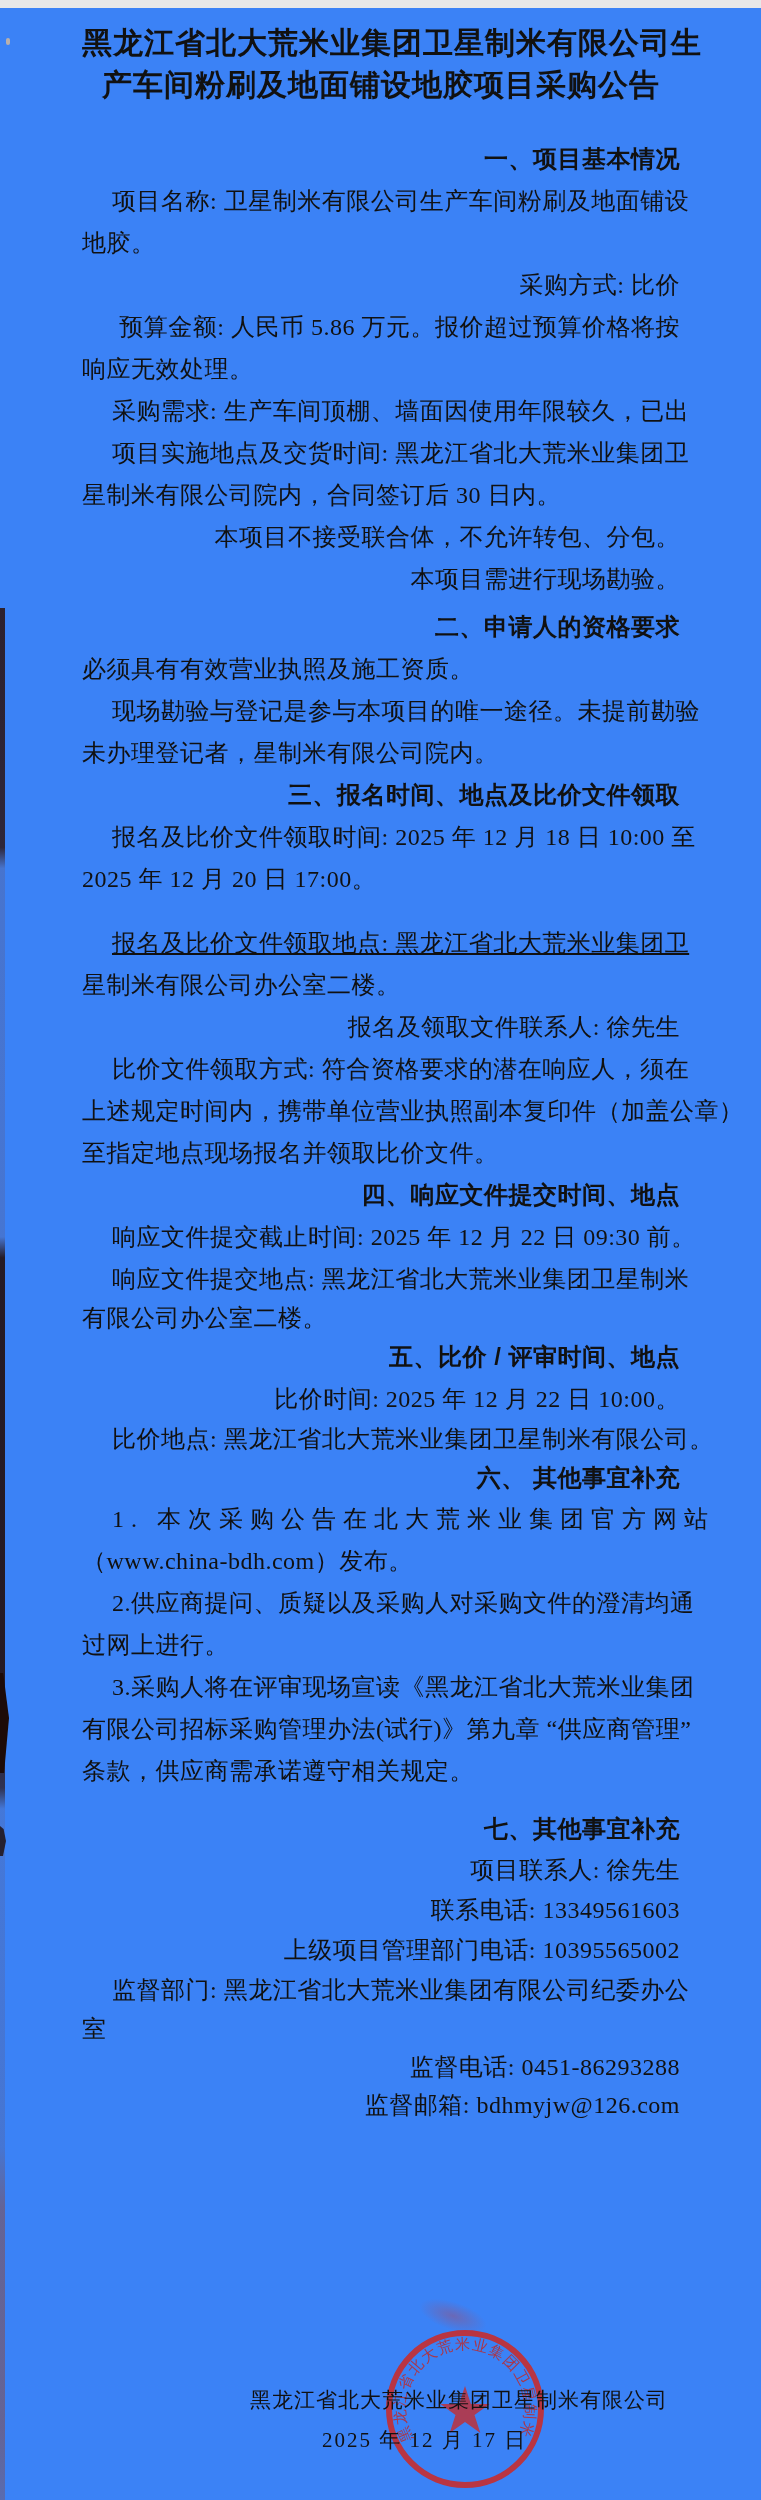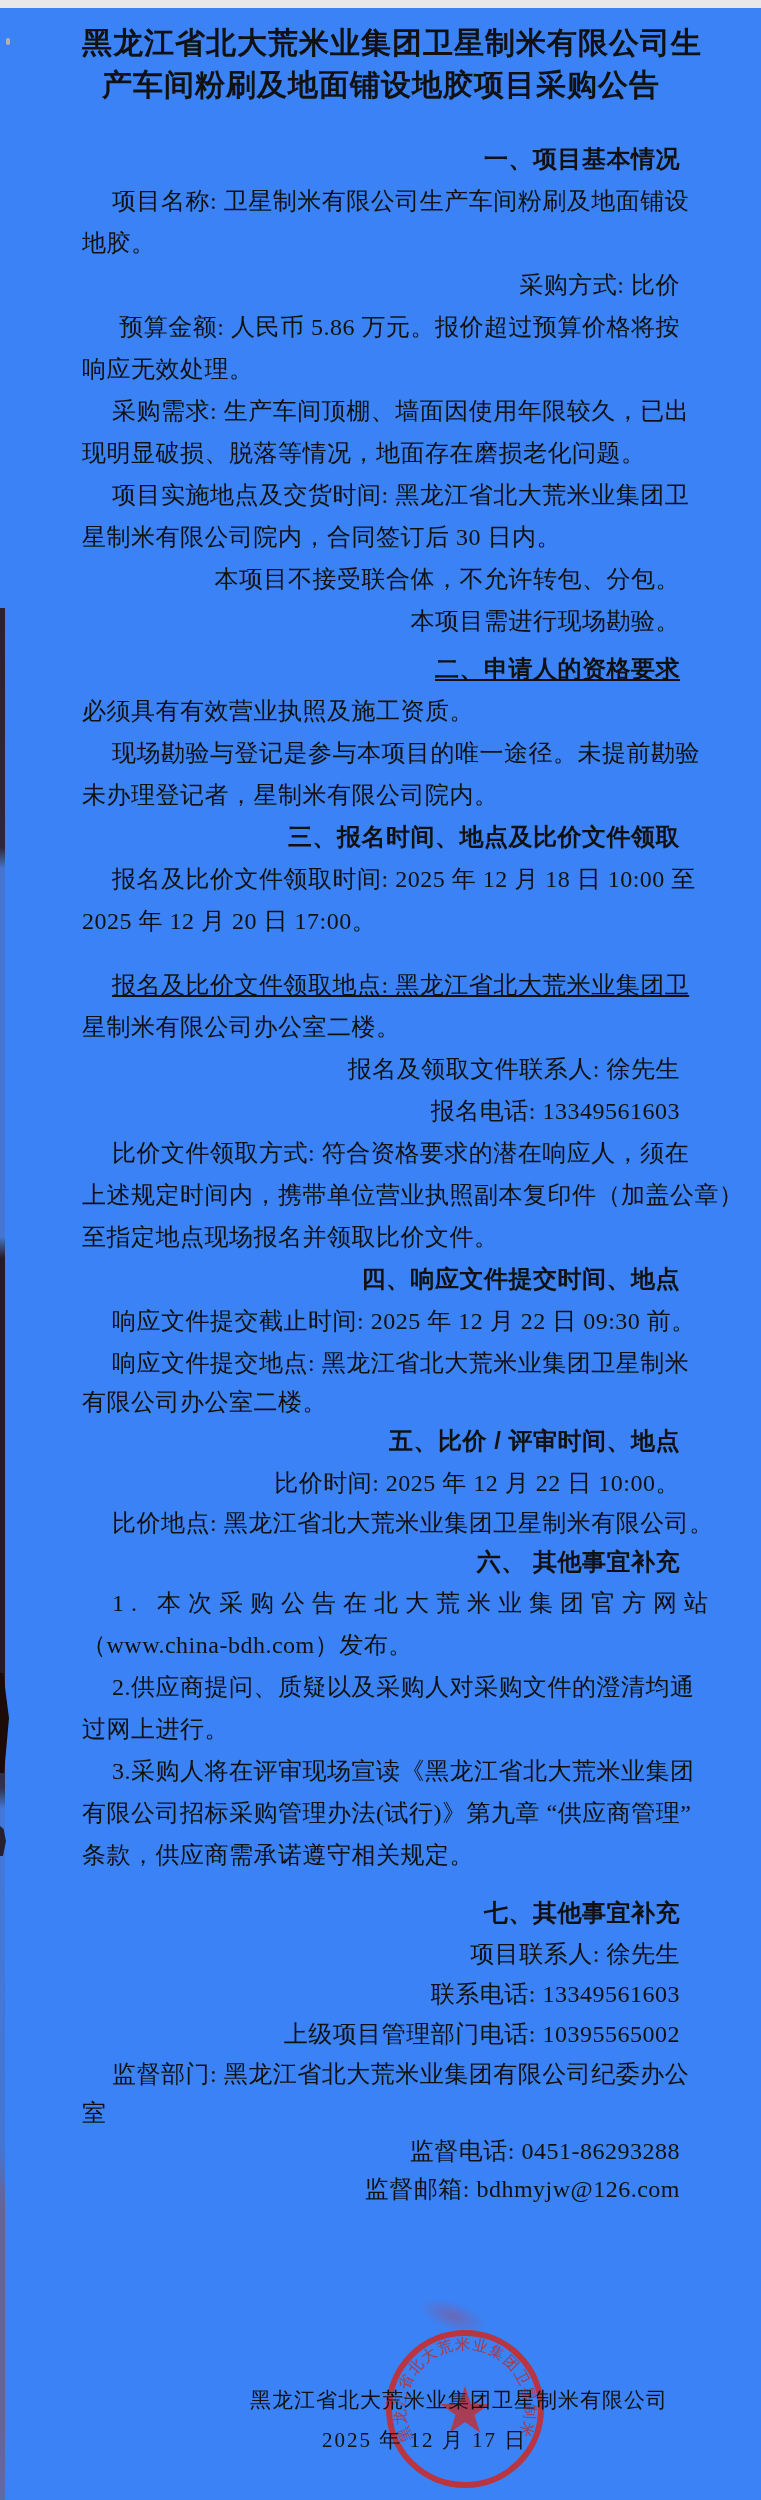--- a/index.html
+++ b/index.html
@@ -33,21 +33,21 @@
     line-height:42px;
     height:42px;
     white-space:nowrap;
     letter-spacing:0.5px;
   }
   .h{
     font-family:"Liberation Sans","DejaVu Sans",sans-serif;
     font-weight:bold;
   }
   .ind{padding-left:30px;text-align:right;}
-  .sp6{margin-top:6px;text-decoration:underline;}
+  .sp6{margin-top:6px;}
   .sp16{margin-top:16px;}
   .sp22{margin-top:22px;text-decoration:underline;}
   .s36{height:36px;line-height:36px;}
   .s38{height:38px;line-height:38px;}
   .s40{height:40px;line-height:40px;}
   .spread{letter-spacing:7px;}
 
   .signature{
     position:absolute;
     left:250px; top:2378px;
@@ -136,38 +136,36 @@
     <div class="title-line">产车间粉刷及地面铺设地胶项目采购公告</div>
     <div class="title-gap"></div>
 
     <div class="line h ind">一、项目基本情况</div>
     <div class="line ind">项目名称: 卫星制米有限公司生产车间粉刷及地面铺设</div>
     <div class="line">地胶。</div>
     <div class="line ind">采购方式: 比价</div>
     <div class="line ind">预算金额: 人民币 5.86 万元。报价超过预算价格将按</div>
     <div class="line">响应无效处理。</div>
     <div class="line ind">采购需求: 生产车间顶棚、墙面因使用年限较久，已出</div>
-    <div class="line">现明显破损、脱落等情况，地面存在磨损老化问题。</div>
     <div class="line ind">项目实施地点及交货时间: 黑龙江省北大荒米业集团卫</div>
     <div class="line">星制米有限公司院内，合同签订后 30 日内。</div>
     <div class="line ind">本项目不接受联合体，不允许转包、分包。</div>
     <div class="line ind">本项目需进行现场勘验。</div>
 
     <div class="line h ind sp6">二、申请人的资格要求</div>
     <div class="line">必须具有有效营业执照及施工资质。</div>
     <div class="line ind">现场勘验与登记是参与本项目的唯一途径。未提前勘验</div>
     <div class="line">未办理登记者，星制米有限公司院内。</div>
 
     <div class="line h ind">三、报名时间、地点及比价文件领取</div>
     <div class="line ind">报名及比价文件领取时间: 2025 年 12 月 18 日 10:00 至</div>
     <div class="line">2025 年 12 月 20 日 17:00。</div>
     <div class="line ind sp22">报名及比价文件领取地点: 黑龙江省北大荒米业集团卫</div>
     <div class="line">星制米有限公司办公室二楼。</div>
     <div class="line ind">报名及领取文件联系人: 徐先生</div>
-    <div class="line ind">报名电话: 13349561603</div>
     <div class="line ind">比价文件领取方式: 符合资格要求的潜在响应人，须在</div>
     <div class="line">上述规定时间内，携带单位营业执照副本复印件（加盖公章）</div>
     <div class="line">至指定地点现场报名并领取比价文件。</div>
 
     <div class="line h ind">四、响应文件提交时间、地点</div>
     <div class="line ind">响应文件提交截止时间: 2025 年 12 月 22 日 09:30 前。</div>
     <div class="line ind">响应文件提交地点: 黑龙江省北大荒米业集团卫星制米</div>
     <div class="line s36">有限公司办公室二楼。</div>
 
     <div class="line h ind">五、比价 / 评审时间、地点</div>

